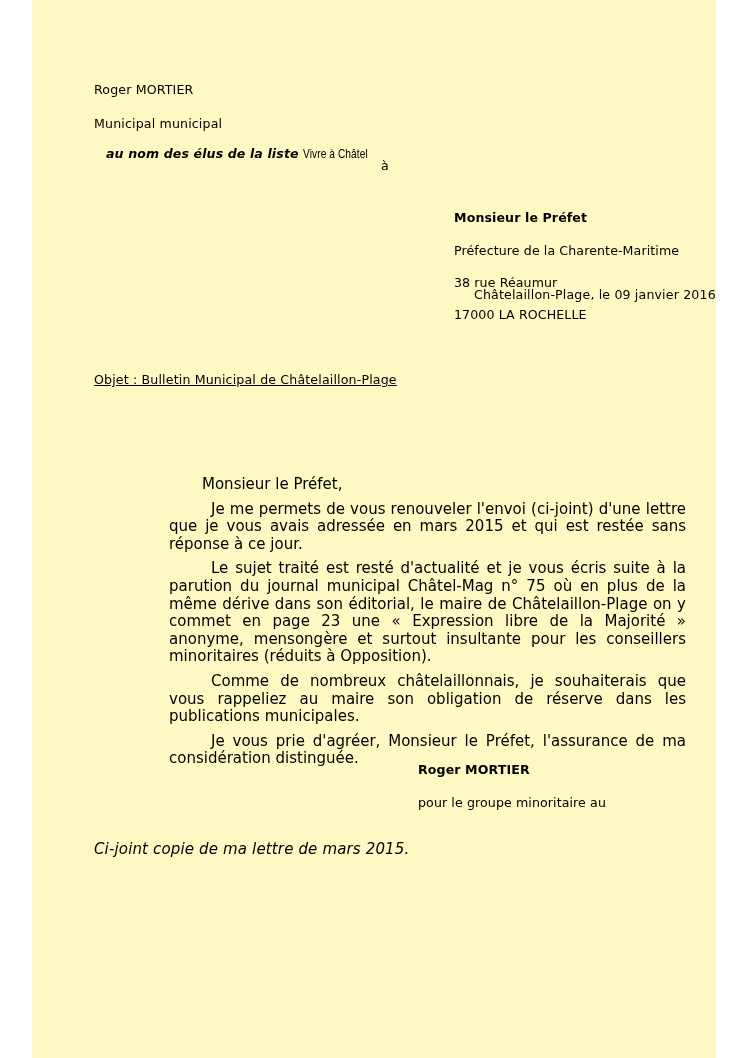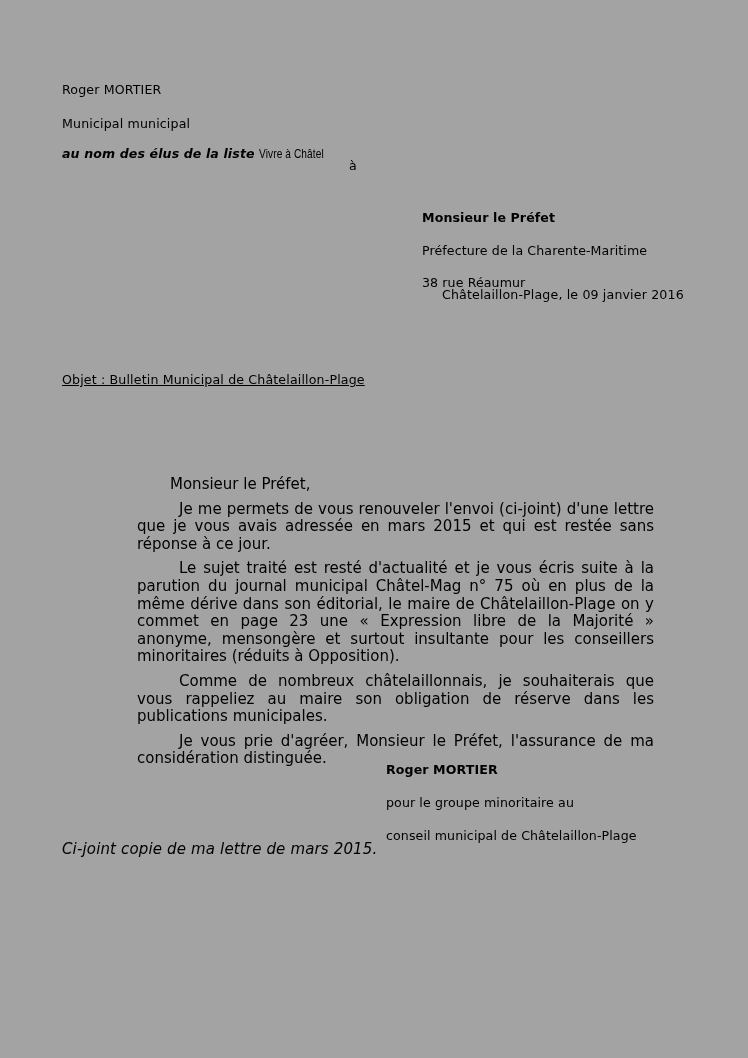--- a/index.html
+++ b/index.html
@@ -8,24 +8,24 @@
     padding: 0;
     background: #ffffff;
   }
   body {
     font-family: "DejaVu Sans", "Liberation Sans", sans-serif;
     color: #000000;
     -webkit-font-smoothing: antialiased;
   }
   .page {
     position: relative;
-    width: 748px;
+    width: 684px;
     height: 1058px;
     margin: 0 auto;
-    background: #a3a3a3;
+    background: #fef9c3;
     overflow: hidden;
   }
 
   
   .blk {
     position: absolute;
     font-size: 12.3px;
     line-height: 16px;
     white-space: pre-line;
   }
@@ -43,20 +43,21 @@
   .affiliation {
     left: 62px;
     top: 130px;
     font-size: 12.6px;
     line-height: 16px;
   }
   .affiliation .bi {
     font-weight: bold;
     font-style: italic;
     letter-spacing: 0.1px;
+    margin-left: 12px;
   }
   .affiliation .listname {
     font-family: "Liberation Sans Narrow", "Liberation Sans", sans-serif;
     font-style: normal;
     font-weight: normal;
     font-size: 12.4px;
     transform: scaleX(0.82);
     display: inline-block;
     transform-origin: left center;
     letter-spacing: 0.1px;
@@ -160,35 +161,35 @@
   <div class="blk affiliation">
     <span class="bi">au nom des élus de la liste</span><span> </span><span class="listname">Vivre à Châtel</span>
   </div>
 
   <div class="blk a-marker">à</div>
 
   <div class="blk recipient">
     <div class="name">Monsieur le Préfet</div>
     <div>Préfecture de la Charente-Maritime</div>
     <div>38 rue Réaumur</div>
+    <div>17000 LA ROCHELLE</div>
   </div>
 
   <div class="blk dateline">Châtelaillon-Plage, le 09 janvier 2016</div>
 
   <div class="blk subject">Objet : Bulletin Municipal de Châtelaillon-Plage</div>
 
   <div class="body">
     <p class="salutation">Monsieur le Préfet,</p>
     <p>Je me permets de vous renouveler l'envoi (ci-joint) d'une lettre que je vous avais adressée en mars 2015 et qui est restée sans réponse à ce jour.</p>
     <p>Le sujet traité est resté d'actualité et je vous écris suite à la parution du journal municipal Châtel-Mag n° 75 où en plus de la même dérive dans son éditorial, le maire de Châtelaillon-Plage on y commet en page 23 une « Expression libre de la Majorité » anonyme, mensongère et surtout insultante pour les conseillers minoritaires (réduits à Opposition).</p>
     <p>Comme de nombreux châtelaillonnais, je souhaiterais que vous rappeliez au maire son obligation de réserve dans les publications municipales.</p>
     <p>Je vous prie d'agréer, Monsieur le Préfet, l'assurance de ma considération distinguée.</p>
   </div>
 
   <div class="blk signature">
     <div class="sig-name">Roger MORTIER</div>
     <div>pour le groupe minoritaire au</div>
-    <div>conseil municipal de Châtelaillon-Plage</div>
   </div>
 
   <div class="blk attachment">Ci-joint copie de ma lettre de mars 2015.</div>
 
 </div>
 
 </body></html>

